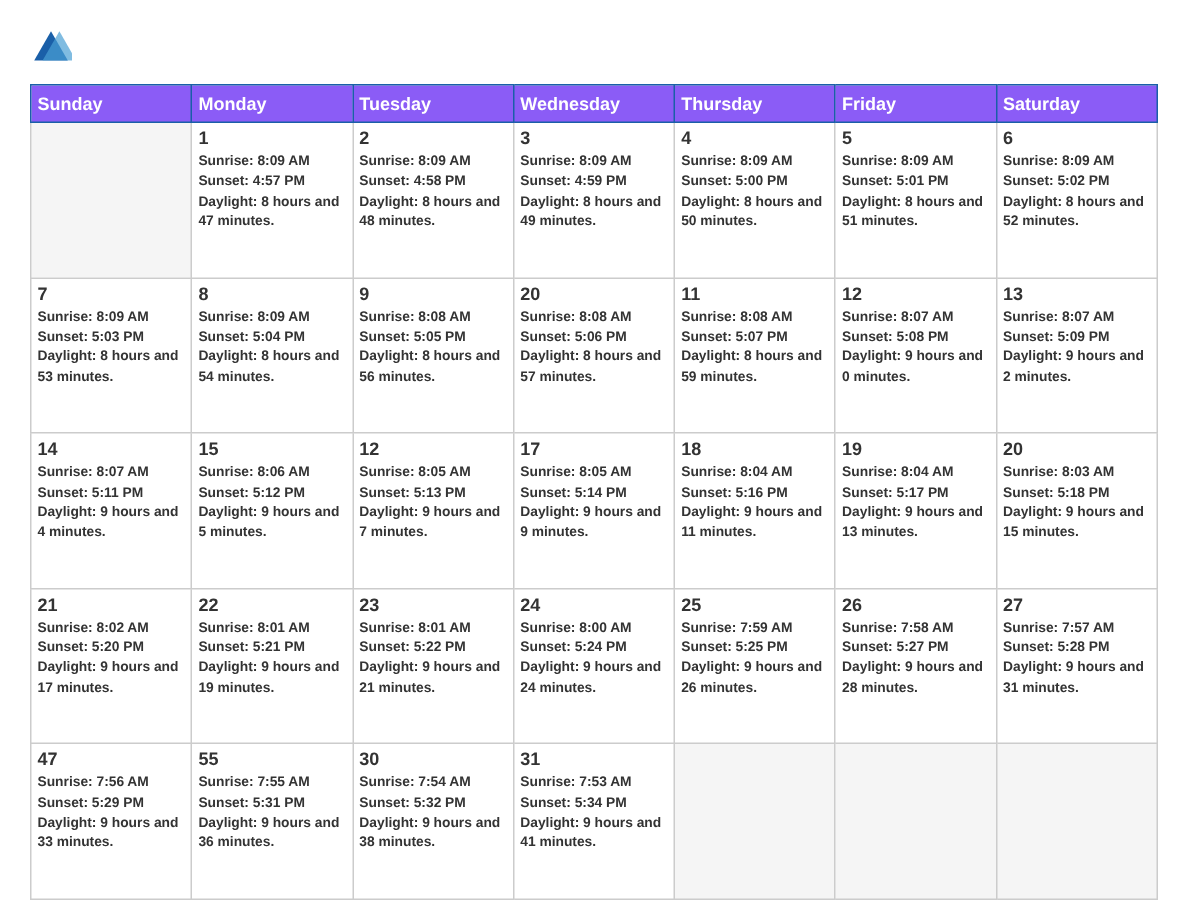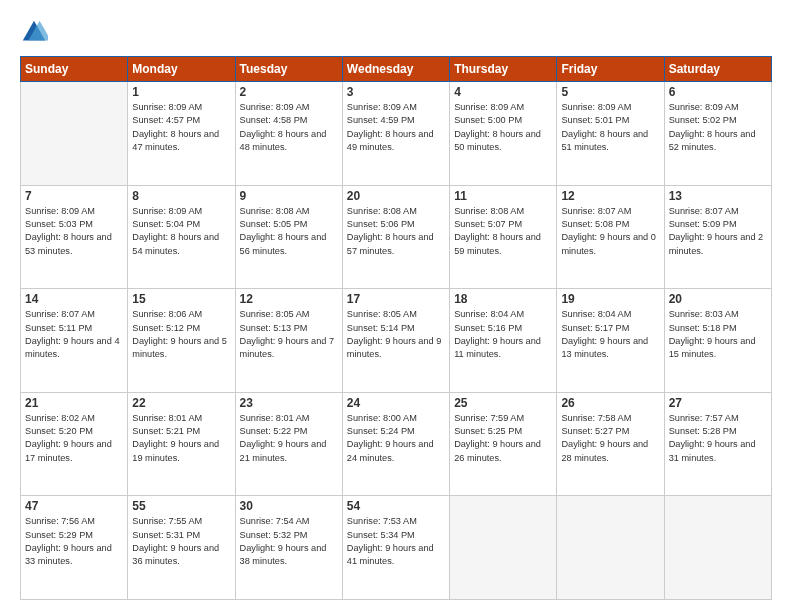--- a/index.html
+++ b/index.html
@@ -53,21 +53,21 @@
       color: #555;
     }
     .calendar {
       flex: 1;
       border: 1px solid #ccc;
       border-collapse: collapse;
       width: 100%;
       table-layout: fixed;
     }
     .calendar th {
-      background-color: #c2410c;
+      background-color: #8b5cf6;
       color: white;
       font-size: 12px;
       font-weight: bold;
       padding: 5px 4px;
       text-align: left;
       border: 1px solid #1a5fa8;
     }
     .calendar td {
       vertical-align: top;
       padding: 3px 4px;
@@ -86,20 +86,21 @@
     .day-num {
       font-size: 12px;
       font-weight: bold;
       display: block;
       margin-bottom: 2px;
     }
     .day-info {
       font-size: 9.2px;
       line-height: 1.45;
       color: #333;
+      font-weight: bold;
     }
   </style>
 </head>
 <body>
 
 <div class="page">
   <div class="header">
     <div class="logo">
       <svg class="logo-icon" viewBox="0 0 40 40">
         <polygon points="20,4 36,32 4,32" fill="#1a5fa8"></polygon>
@@ -253,21 +254,21 @@
           </td>
           <td>
             <span class="day-num">55</span>
 <div class="day-info">Sunrise: 7:55 AM<br>Sunset: 5:31 PM<br>Daylight: 9 hours and 36 minutes.</div>
           </td>
           <td>
             <span class="day-num">30</span>
 <div class="day-info">Sunrise: 7:54 AM<br>Sunset: 5:32 PM<br>Daylight: 9 hours and 38 minutes.</div>
           </td>
           <td>
-            <span class="day-num">54</span>
+            <span class="day-num">31</span>
 <div class="day-info">Sunrise: 7:53 AM<br>Sunset: 5:34 PM<br>Daylight: 9 hours and 41 minutes.</div>
           </td>
           <td class="empty"></td>
           <td class="empty"></td>
           <td class="empty"></td>
         </tr>
       </tbody>
   </table>
 </div>
 

